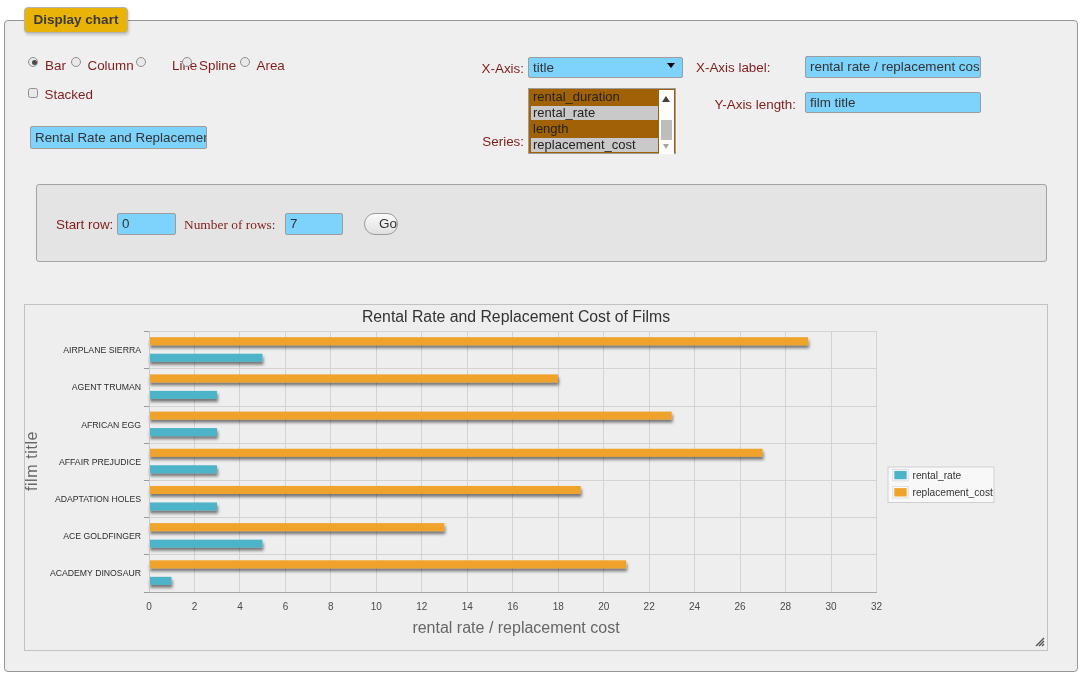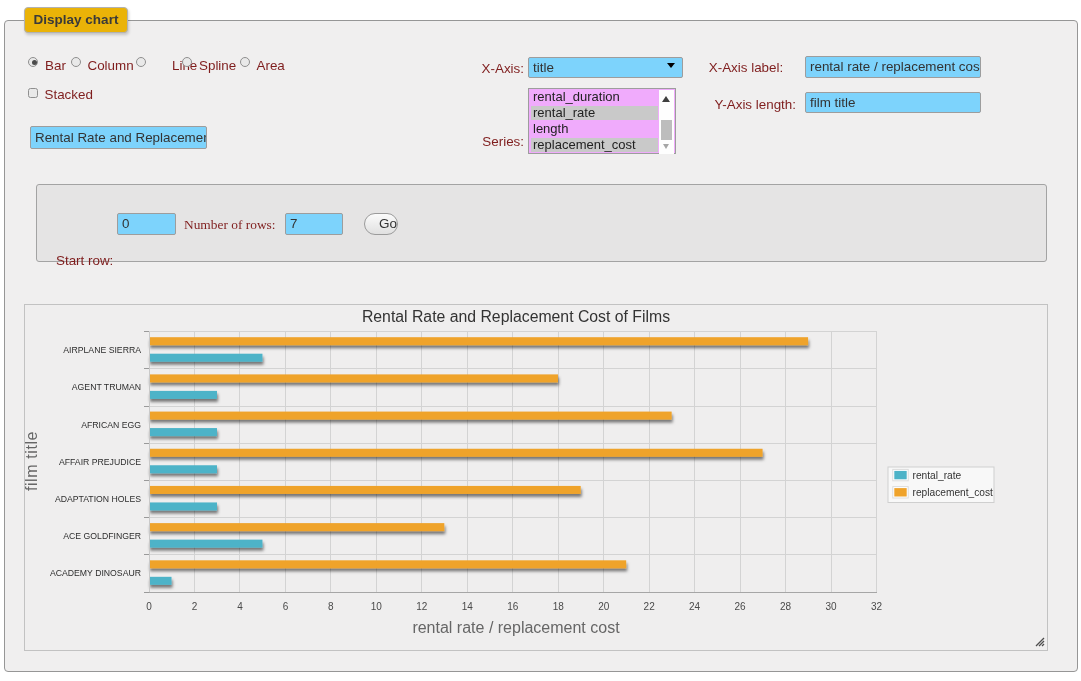--- a/index.html
+++ b/index.html
@@ -16,21 +16,21 @@
   background:#e9e9e9; }
 .radio.on::after { content:""; position:absolute; left:2.5px; top:2.5px; width:5px; height:5px;
   border-radius:50%; background:#4a4a4a; }
 .chk { position:absolute; width:10px; height:10px; border:1px solid #8f8f8f; border-radius:2.5px;
   background:#e9e9e9; }
 .inp { background:#7dd3fc; border:1px solid #9d9d9d; border-radius:2px; color:#333;
   font-size:13.4px; line-height:20px; padding:0 4px; overflow:hidden; white-space:nowrap; }
 #selx { left:528px; top:57px; width:155px; height:21px; }
 #selarrow { left:667px; top:63px; width:0; height:0; border-left:4.5px solid transparent;
   border-right:4.5px solid transparent; border-top:5px solid #000; }
-#listbox { left:528px; top:87.5px; width:148px; height:66px; background:#f0abfc;
+#listbox { left:528px; top:87.5px; width:148px; height:66px; background:#a16207;
   border:1px solid #9d9d9d; }
 .lrow { height:16px; font-size:13px; color:#222; line-height:16px; position:relative;
   white-space:nowrap; }
 .lrow i { font-style:normal; position:relative; z-index:1; padding-left:4px; }
 .lrow.sel::before { content:""; position:absolute; left:2px; top:1px; width:127px;
   height:14px; background:#c9c9c9; }
 #sbar { position:absolute; right:1px; top:1px; width:15px; height:64px; background:#fefefe; }
 .tri-up { position:absolute; left:3px; top:6px; width:0; height:0;
   border-left:4px solid transparent; border-right:4px solid transparent;
   border-bottom:6px solid #3f3f3f; }
@@ -77,27 +77,27 @@
   <div class="lrow sel"><i>rental_rate</i></div>
   <div class="lrow"><i>length</i></div>
   <div class="lrow sel"><i>replacement_cost</i></div>
   <div id="sbar">
     <span class="tri-up"></span>
     <div id="sthumb"></div>
     <span class="tri-dn"></span>
   </div>
 </div>
 
-<div class="abs lbl" style="left:696px; top:60px; width:100px; text-align:center;">X-Axis label:</div>
+<div class="abs lbl" style="left:696px; top:60px; width:100px; text-align:left;">X-Axis label:</div>
 <div class="abs inp" style="left:805px; top:55.5px; width:176px; height:22px;">rental rate / replacement cost</div>
 <div class="abs lbl" style="left:696px; top:96.5px; width:100px; text-align:right;">Y-Axis length:</div>
 <div class="abs inp" style="left:805px; top:92px; width:176px; height:21px; line-height:19px;">film title</div>
 
 <div class="abs" id="panel"></div>
-<div class="abs lbl" style="left:56px; top:217px;margin-top:36px;">Start row:</div>
+<div class="abs lbl" style="left:56px; top:217px;">Start row:</div>
 <div class="abs inp" style="left:117px; top:213px; width:59px; height:22px;">0</div>
 <div class="abs lbl" style="left:184px; top:217px;font-family:Liberation Serif, serif;">Number of rows:</div>
 <div class="abs inp" style="left:285px; top:213px; width:58px; height:22px;">7</div>
 <div class="abs" id="gobtn">Go</div>
 
 <div class="abs" id="chartbox">
 <svg width="1022" height="345" viewBox="0 0 1022 345" style="position:absolute;left:0;top:0;font-family:'Liberation Sans',sans-serif;">
 <defs>
         <filter id="sh" x="-30%" y="-120%" width="160%" height="340%">
           <feDropShadow dx="1" dy="3" stdDeviation="1.8" flood-color="#000000" flood-opacity="0.5"></feDropShadow>

